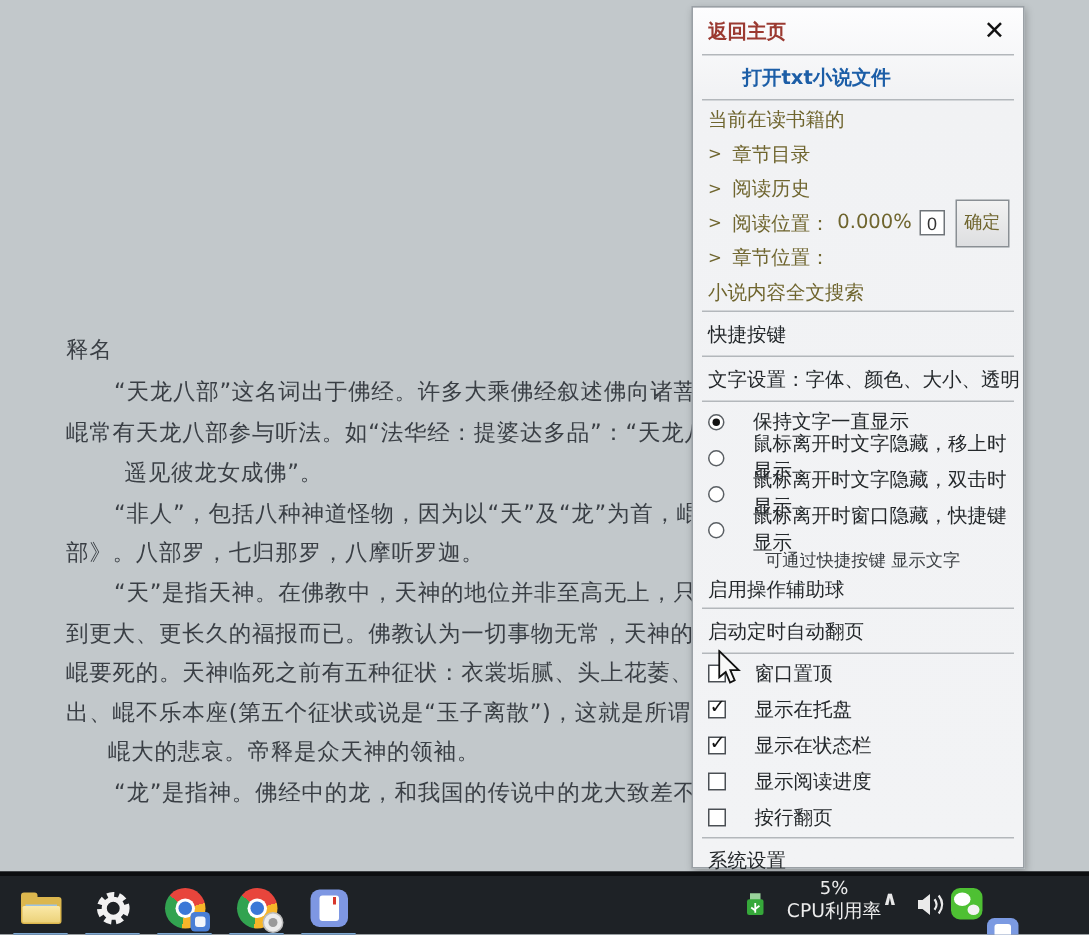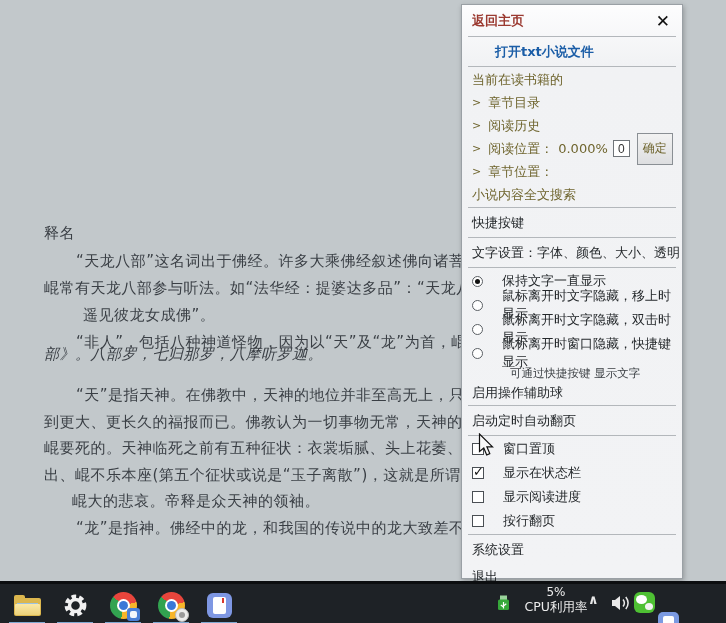--- a/index.html
+++ b/index.html
@@ -104,21 +104,21 @@
 <body>
 
 <div class="desktop">
 
   <div id="reader">
       <div class="reader-line" style="top: 224px; left: 44px;">释名</div>
       <div class="reader-line" style="top: 252px; left: 76px;">“天龙八部”这名词出于佛经。许多大乘佛经叙述佛向诸菩萨、比</div>
       <div class="reader-line" style="top: 279px; left: 44px;">崐常有天龙八部参与听法。如“法华经：提婆达多品”：“天龙八部、人</div>
       <div class="reader-line" style="top: 306px; left: 56px; margin-left: 27px;">遥见彼龙女成佛”。</div>
       <div class="reader-line" style="top: 333px; left: 76px;">“非人”，包括八种神道怪物，因为以“天”及“龙”为首，崐所以称为</div>
-      <div class="reader-line" style="top: 345px; left: 44px; font-style: italic;">部》。八部罗，七归那罗，八摩听罗迦。</div>
+      <div class="reader-line" style="top: 359px; left: 44px;">部》。八部罗，七归那罗，八摩听罗迦。</div>
       <div class="reader-line" style="top: 386px; left: 76px;">“天”是指天神。在佛教中，天神的地位并非至高无上，只不过比</div>
       <div class="reader-line" style="top: 413px; left: 44px;">到更大、更长久的福报而已。佛教认为一切事物无常，天神的寿命终</div>
       <div class="reader-line" style="top: 439px; left: 44px;">崐要死的。天神临死之前有五种征状：衣裳垢腻、头上花萎、身体臭</div>
       <div class="reader-line" style="top: 466px; left: 44px;">出、崐不乐本座(第五个征状或说是“玉子离散”)，这就是所谓“天人五</div>
       <div class="reader-line" style="top: 492px; left: 44px; margin-left: 28px;">崐大的悲哀。帝释是众天神的领袖。</div>
       <div class="reader-line" style="top: 519px; left: 76px;">“龙”是指神。佛经中的龙，和我国的传说中的龙大致差不多，不</div>
     </div>
 
   <div class="panel">
     <div class="p-header">
@@ -174,20 +174,24 @@
       </div>
     <div class="note">可通过快捷按键 显示文字</div>
     <div class="row dark">启用操作辅助球</div>
     <hr>
     <div class="row tall dark">启动定时自动翻页</div>
     <hr>
     <div id="checkbox-group">
         <div class="cb-row">
           <span class="cbox"></span>
           <span>窗口置顶</span>
+        </div>
+        <div class="cb-row">
+          <span class="cbox chk"></span>
+          <span>显示在托盘</span>
         </div>
         <div class="cb-row">
           <span class="cbox chk"></span>
           <span>显示在状态栏</span>
         </div>
         <div class="cb-row">
           <span class="cbox"></span>
           <span>显示阅读进度</span>
         </div>
         <div class="cb-row">

